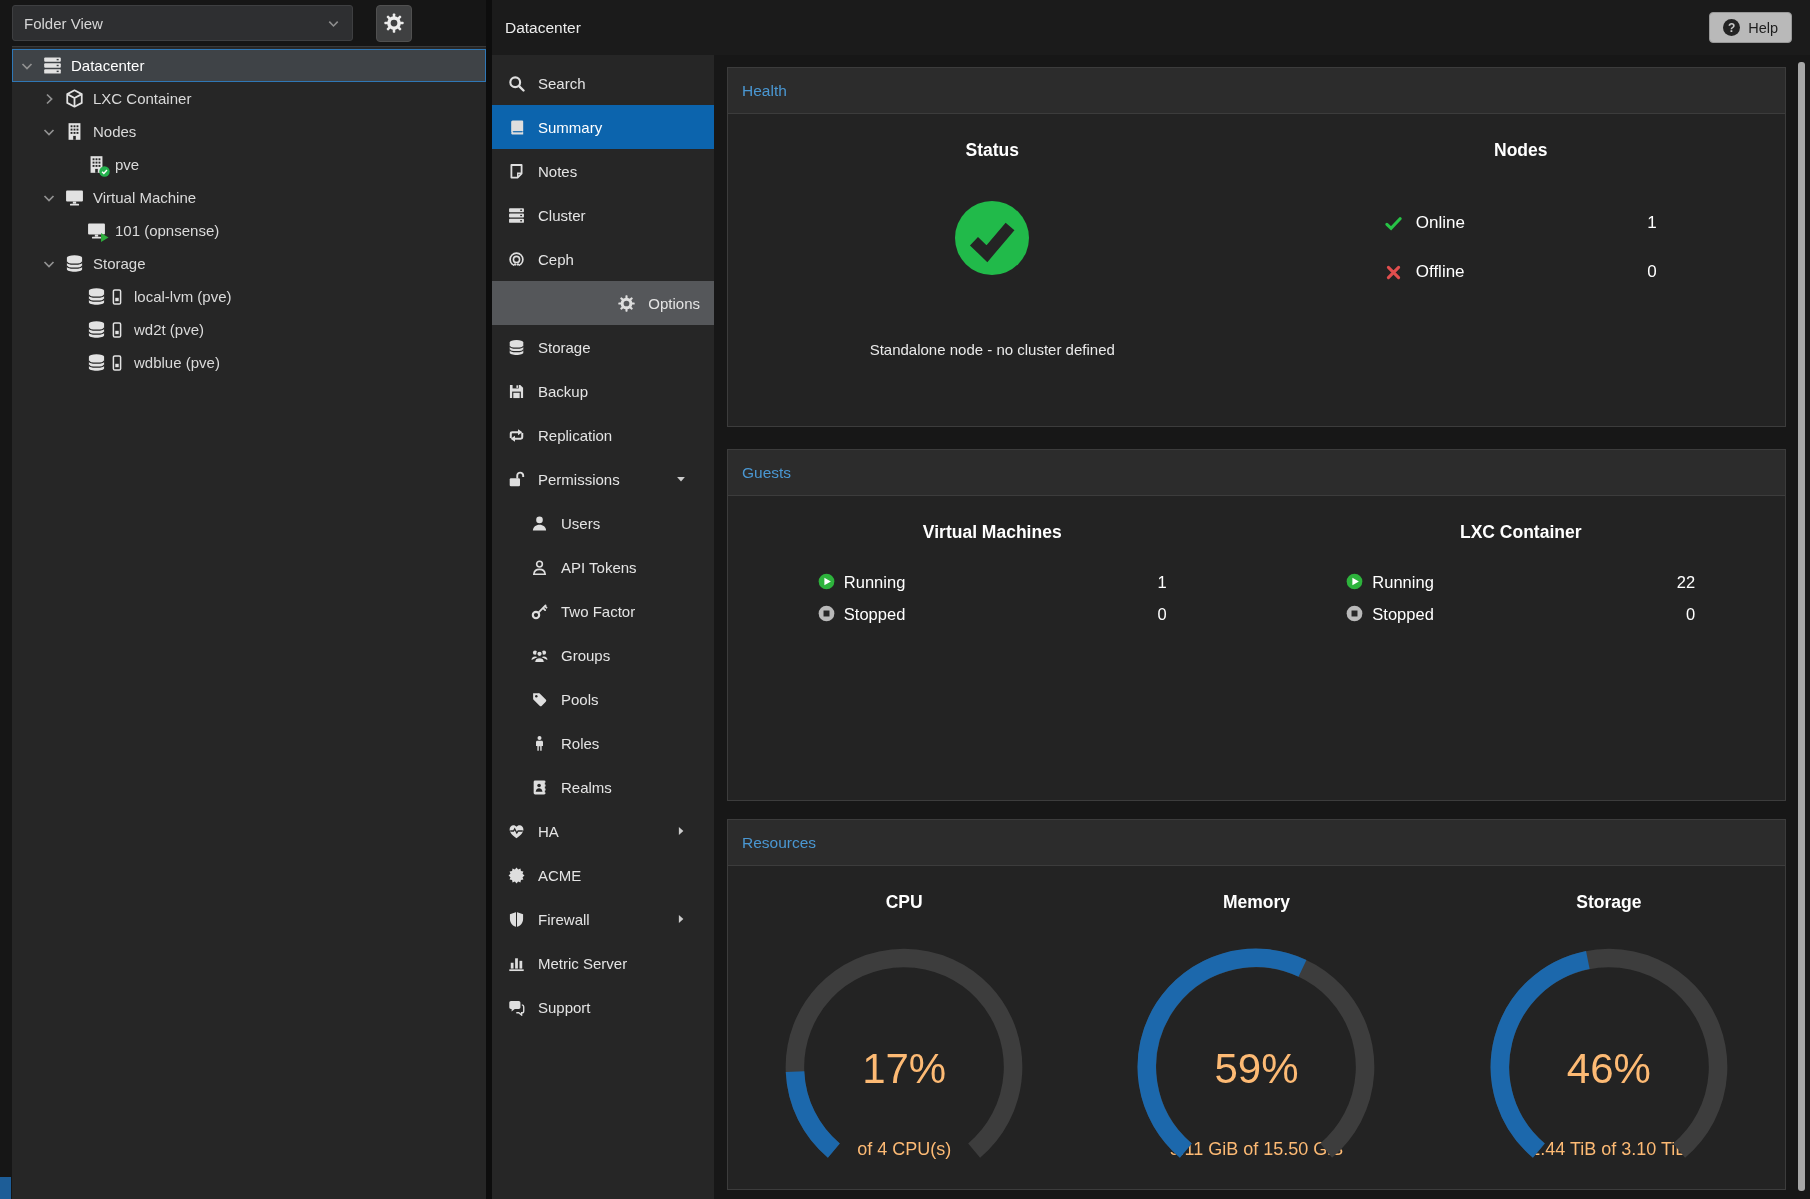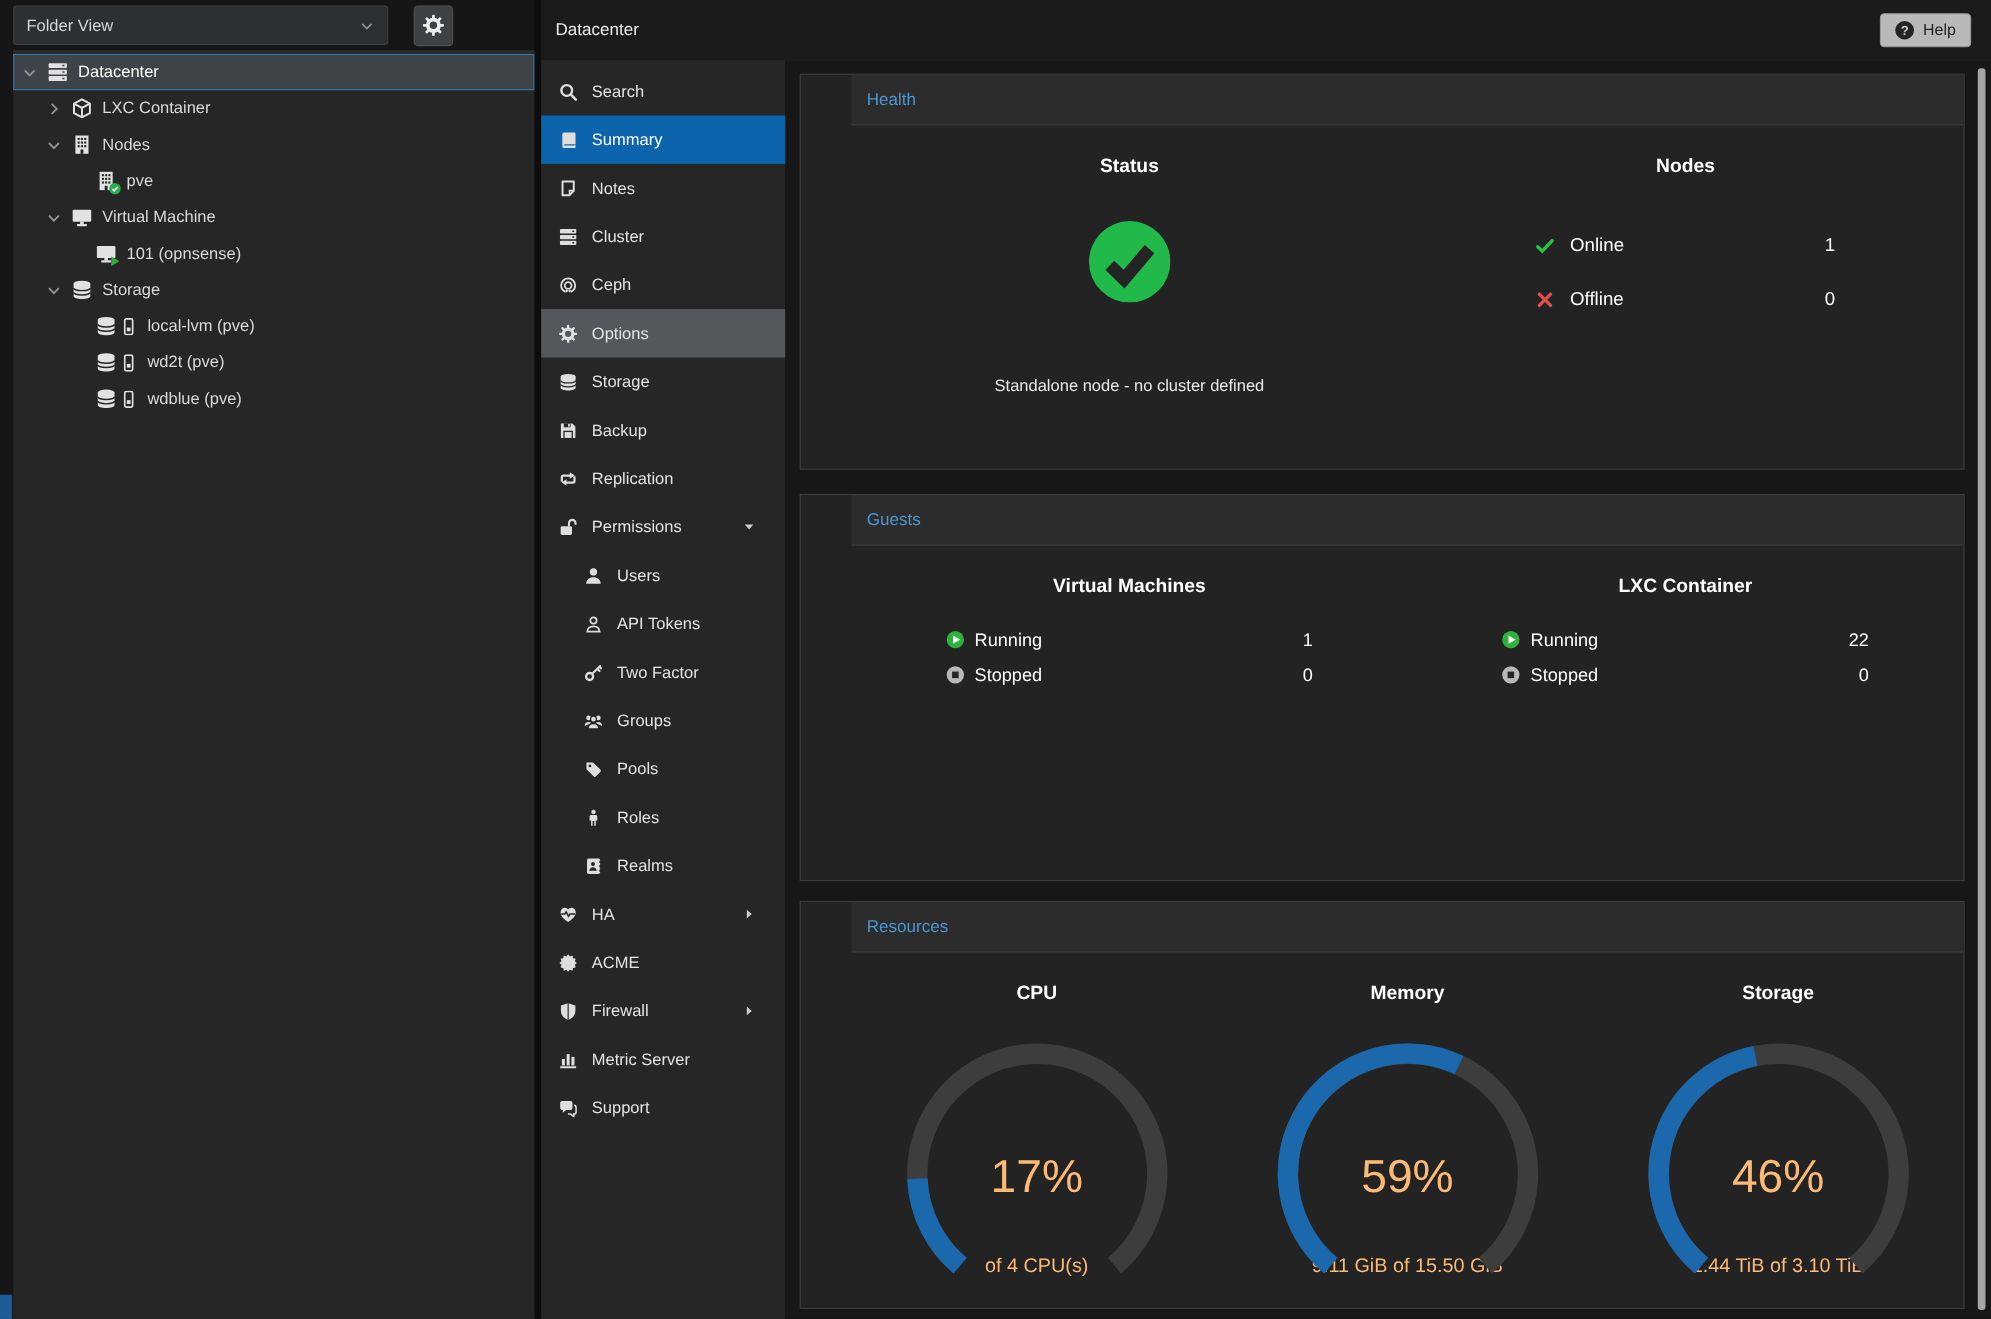--- a/index.html
+++ b/index.html
@@ -36,26 +36,26 @@
   .page-title{margin:0 0 0 13px;font-size:15.5px;font-weight:400;color:#ececec;}
   .help{position:absolute;right:18px;top:12px;height:31px;background:#b9b9b9;border:1px solid #989898;border-radius:4px;color:#1e1e1e;font-size:14.5px;display:flex;align-items:center;gap:8px;padding:0 13px;cursor:pointer;font-family:inherit;}
   .help-ic{width:17px;height:17px;border-radius:50%;background:#232323;color:#c9c9c9;font-size:12px;font-weight:bold;display:flex;align-items:center;justify-content:center;}
 
   
   .menu{position:absolute;left:0;top:55px;width:222px;bottom:0;background:#262626;padding-top:6px;--icon-bg:#262626;box-sizing:border-box;}
   .mitem{height:44px;display:flex;align-items:center;padding:0 14px 0 16px;color:#e4e4e4;font-size:15px;cursor:pointer;}
   .mitem .ic{width:17px;height:17px;margin-right:13px;color:#dedede;}
   .mitem.indent{padding-left:39px;}
   .mitem.selected{background:#0c64ad;color:#fff;--icon-bg:#0c64ad;}
-  .mitem.highlighted{background:#55575a;--icon-bg:#55575a;}
+  .mitem.highlighted{background:#55575a;justify-content:flex-end;--icon-bg:#55575a;}
   .mitem .arrow{margin-left:auto;width:12px;height:12px;color:#cccccc;}
 
   
   .content{position:absolute;left:222px;top:55px;right:0;bottom:0;background:#171717;}
-  .panel{position:absolute;left:13px;width:1059px;background:#232323;border:1px solid #3c3c3c;box-sizing:border-box;padding-left:46px;}
+  .panel{position:absolute;left:13px;width:1059px;background:#232323;border:1px solid #3c3c3c;box-sizing:border-box;}
   .panel-h{height:45px;background:#2c2c2c;border-bottom:1px solid #3c3c3c;display:flex;align-items:center;padding:0 14px;color:#4a97d2;font-size:15.5px;}
   #panel-health{top:12px;height:360px;}
   #panel-guests{top:394px;height:352px;}
   #panel-resources{top:764px;height:371px;}
   .cols{display:flex;}
   .col{flex:1;text-align:center;}
   .h3{margin-top:26px;font-size:17.5px;font-weight:bold;color:#ffffff;}
   .status-badge{width:74px;height:74px;margin:40px auto 0;}
   .status-msg{margin-top:62px;font-size:15px;color:#eaeaea;}
   .nrows{display:inline-grid;grid-template-columns:24px 152px 96px;row-gap:29px;margin-top:52px;align-items:center;}

